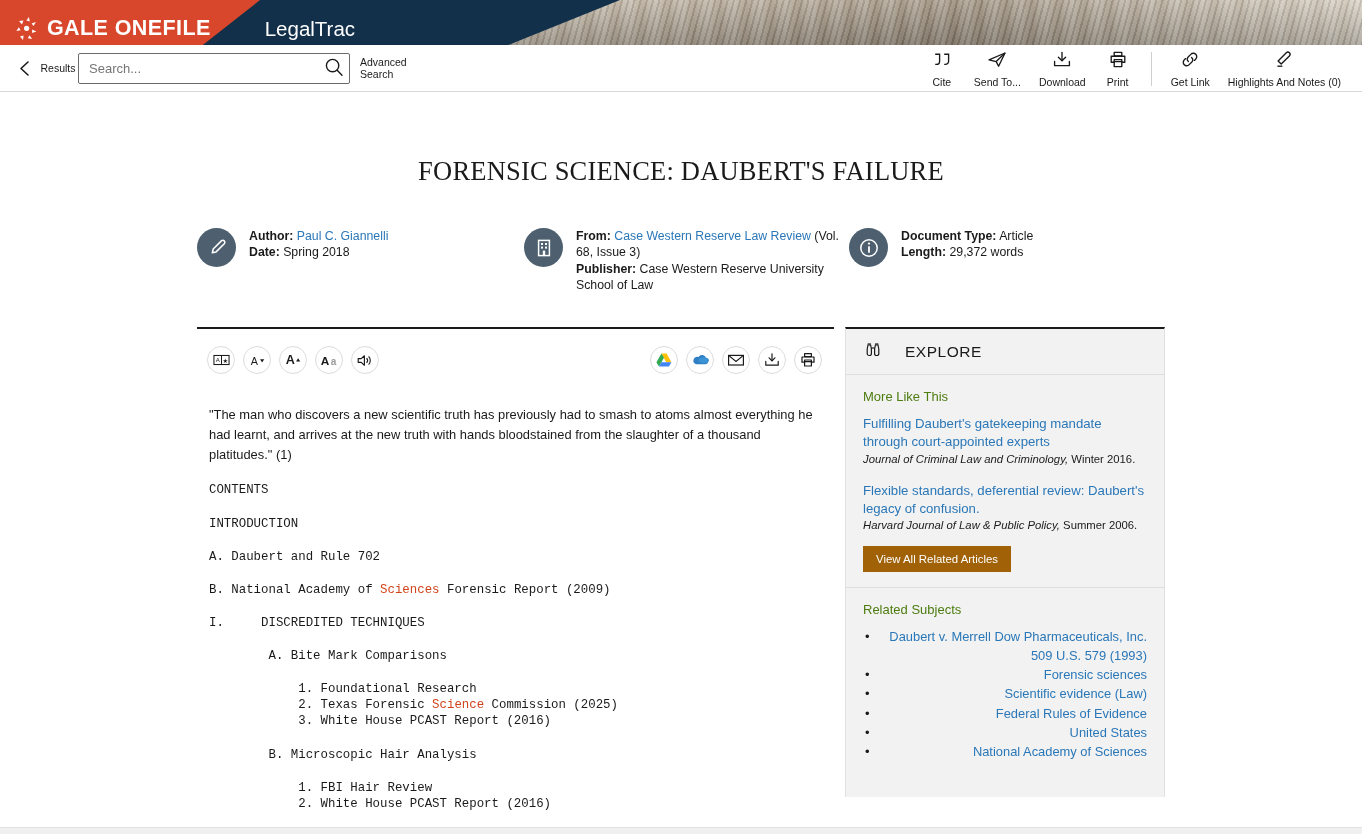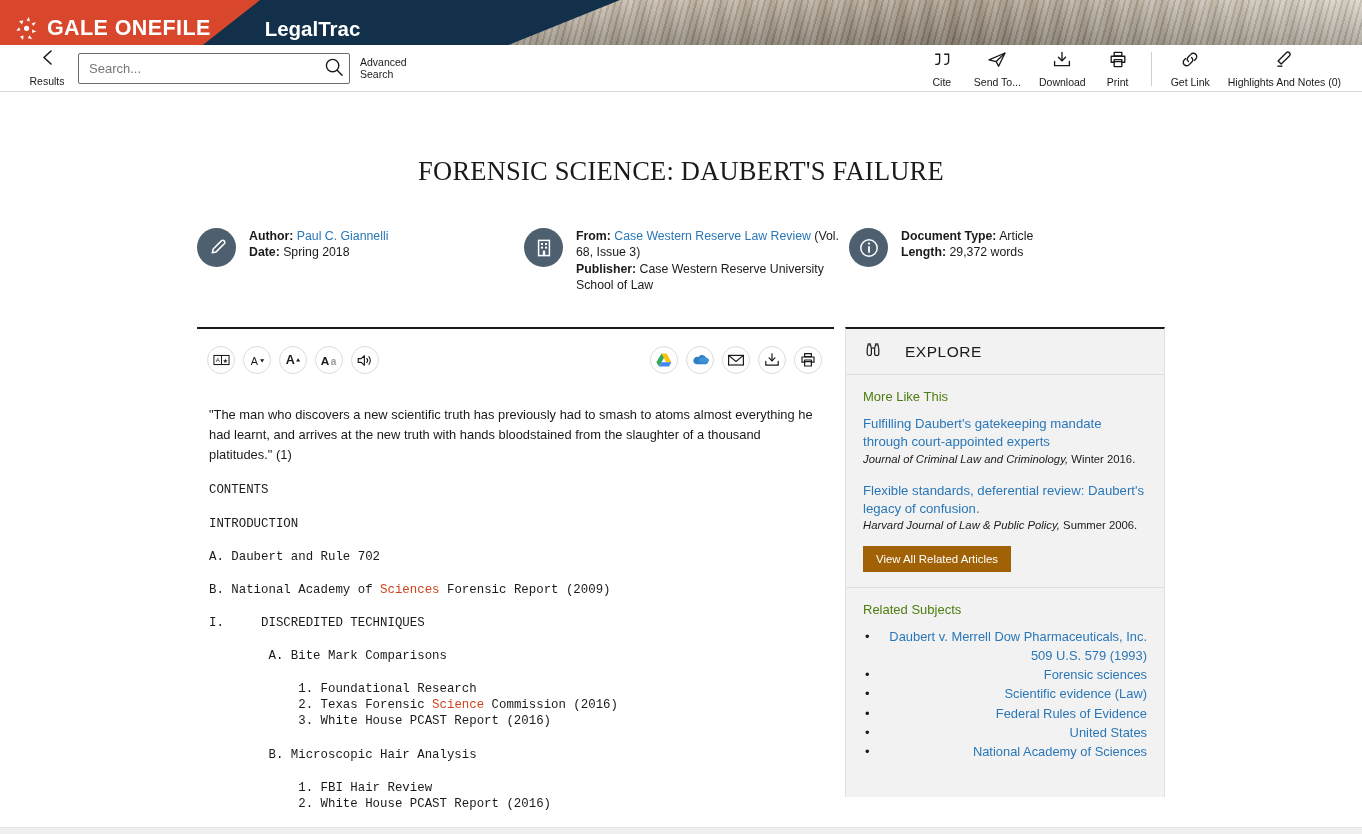--- a/index.html
+++ b/index.html
@@ -70,39 +70,39 @@
     color: #fff;
     font-size: 21.5px;
     font-weight: bold;
     letter-spacing: 0.4px;
     margin-left: 3px;
     white-space: nowrap;
   }
   .product-title {
     color: #fff;
     font-size: 20.5px;
-    font-weight: 700;
+    font-weight: 400;
     margin-left: 54px;
     white-space: nowrap;
   }
 
   
   .toolbar {
     height: 47px;
     width: 1362px;
     background: #fff;
     border-bottom: 1px solid #d7d7d7;
     display: flex;
     align-items: center;
     position: relative;
   }
   .results-back {
     width: 58px;
     display: flex;
-    flex-direction: column;
+    flex-direction: row;
     align-items: center;
     justify-content: center;
     gap: 9px;
     cursor: pointer;
     margin-left: 18px;
   }
   .results-back .chev { line-height: 0; }
   .results-back .lbl { font-size: 10.5px; color: #1a1a1a; }
 
   .search-box {
@@ -657,21 +657,21 @@
 
         <div class="mono gap">A. Daubert and Rule 702</div>
 
         <div class="mono gap"><span>B. National Academy of </span><span class="hl">Sciences</span><span> Forensic Report (2009)</span></div>
 
         <div class="mono gap">I.     DISCREDITED TECHNIQUES</div>
         <div class="mono gap">        A. Bite Mark Comparisons</div>
 
         <div class="mono gap">            1. Foundational Research</div>
 
-        <div class="mono tight"><span>            2. Texas Forensic </span><span class="hl">Science</span><span> Commission (2016)</span></div>
+        <div class="mono tight"><span>            2. Texas Forensic </span><span class="hl">Science</span><span> Commission (2025)</span></div>
 
         <div class="mono tight">            3. White House PCAST Report (2016)</div>
 
         <div class="mono gap">        B. Microscopic Hair Analysis</div>
 
         <div class="mono gap">            1. FBI Hair Review</div>
         <div class="mono tight">            2. White House PCAST Report (2016)</div>
 
         <div class="mono gap"><span>        C. Arson </span><a class="inline-link">Investigations</a></div>
       </div>

